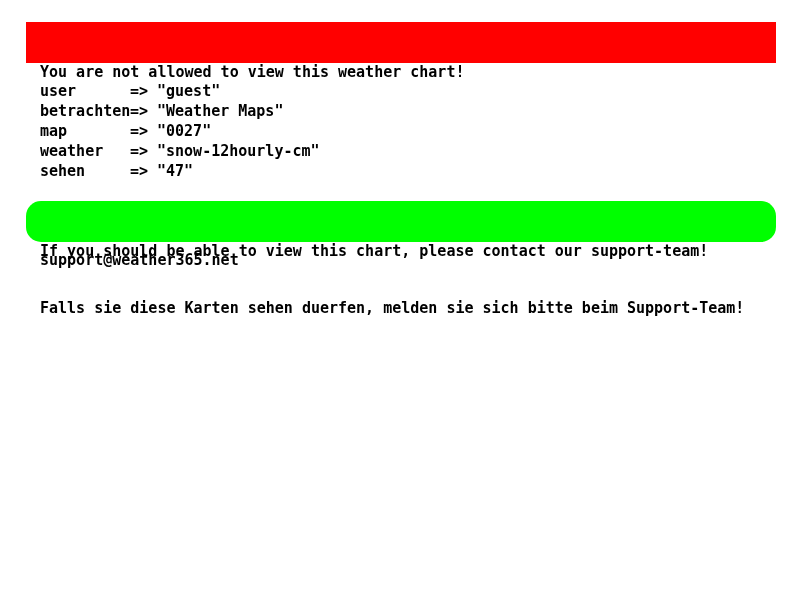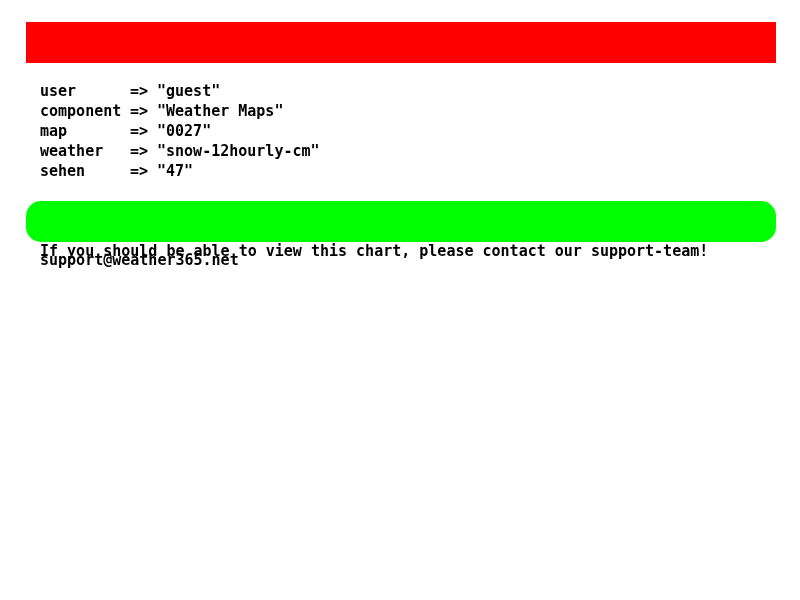--- a/index.html
+++ b/index.html
@@ -51,30 +51,31 @@
     display: flex;
     justify-content: space-between;
     line-height: 19px;
     white-space: pre;
   }
 </style>
 </head>
 <body>
 
 <div class="banner banner-error" style="background:#ff0000;">
+  <div>You are not allowed to view this weather chart!</div>
 </div>
 
 <div class="kv-block">
   <div class="kv-row">
     <span class="kv-key">user</span>
     <span class="kv-arrow">=&gt;</span>
     <span class="kv-value">"guest"</span>
   </div>
   <div class="kv-row">
-    <span class="kv-key">component</span>
+    <span class="kv-key">betrachten</span>
     <span class="kv-arrow">=&gt;</span>
     <span class="kv-value">"Weather Maps"</span>
   </div>
   <div class="kv-row">
     <span class="kv-key">map</span>
     <span class="kv-arrow">=&gt;</span>
     <span class="kv-value">"0027"</span>
   </div>
   <div class="kv-row">
     <span class="kv-key">weather</span>
@@ -83,17 +84,18 @@
   </div>
   <div class="kv-row">
     <span class="kv-key">sehen</span>
     <span class="kv-arrow">=&gt;</span>
     <span class="kv-value">"47"</span>
   </div>
 </div>
 
 <div class="banner banner-support" style="background:#00ff00;">
   <div>If you should be able to view this chart, please contact our support-team!</div>
+  <div>Falls sie diese Karten sehen duerfen, melden sie sich bitte beim Support-Team!</div>
 </div>
 
 <div class="footer">
   <span>support@weather365.net</span>
 </div>
 
 </body></html>

